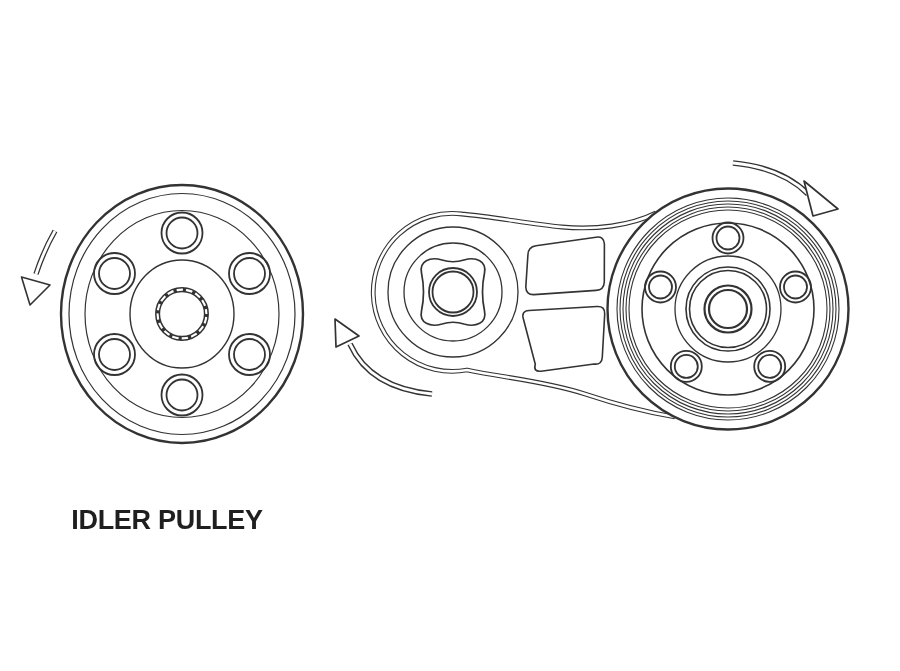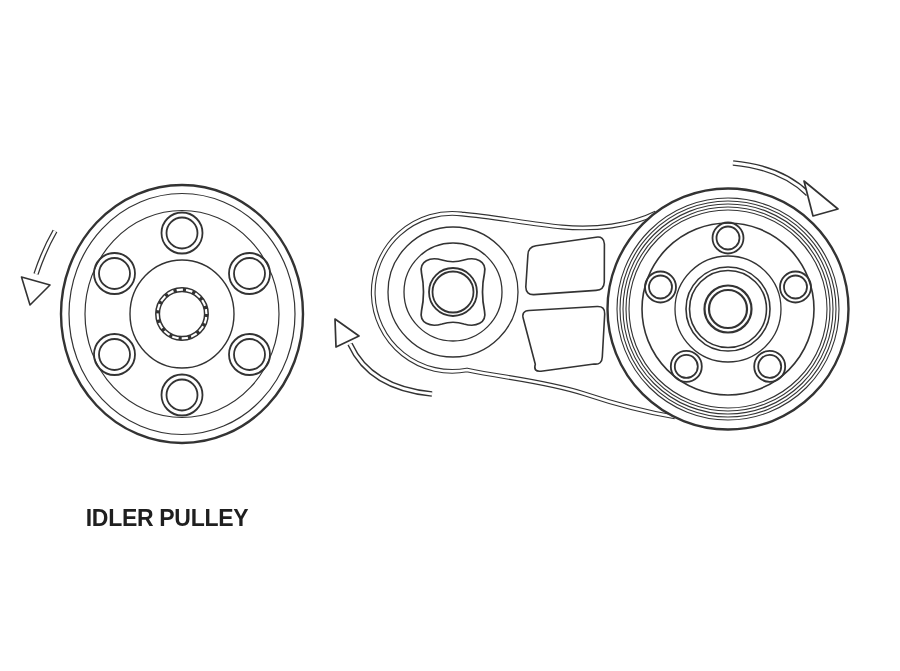--- a/index.html
+++ b/index.html
@@ -4,21 +4,21 @@
 <style>
   html,body{margin:0;padding:0;background:#fff;}
   .canvas{position:relative;width:900px;height:671px;background:#ffffff;overflow:hidden;
           font-family:"Liberation Sans",sans-serif;}
   .logo{position:absolute;left:30px;top:22px;width:300px;height:70px;}
   .logo-brand{position:absolute;left:0;top:0;font-weight:bold;font-size:47px;
               letter-spacing:-3px;color:#8e85d8;transform:scaleY(.95);}
   .logo-tld{position:absolute;left:98px;top:30px;font-family:"Liberation Serif",serif;
             font-style:italic;font-size:32px;letter-spacing:9px;color:#f1ae57;}
   .diagram-svg{position:absolute;left:0;top:0;}
-  .pulley-label{position:absolute;top:505px;font-size:23px;font-weight:bold;
+  .pulley-label{position:absolute;top:505px;font-size:27px;font-weight:bold;
                 letter-spacing:-.3px;color:#1f1f1f;text-align:center;}
   .idler-label{left:60px;width:214px;}
   .tensioner-label{left:592px;width:220px;}
   svg .ln{fill:none;stroke:#333333;}
   svg .fw{fill:#ffffff;stroke:none;}
   svg .fws{fill:#ffffff;stroke:#333333;}
   svg .wh{stroke:#ffffff;fill:none;}
 </style>
 </head>
 <body>

